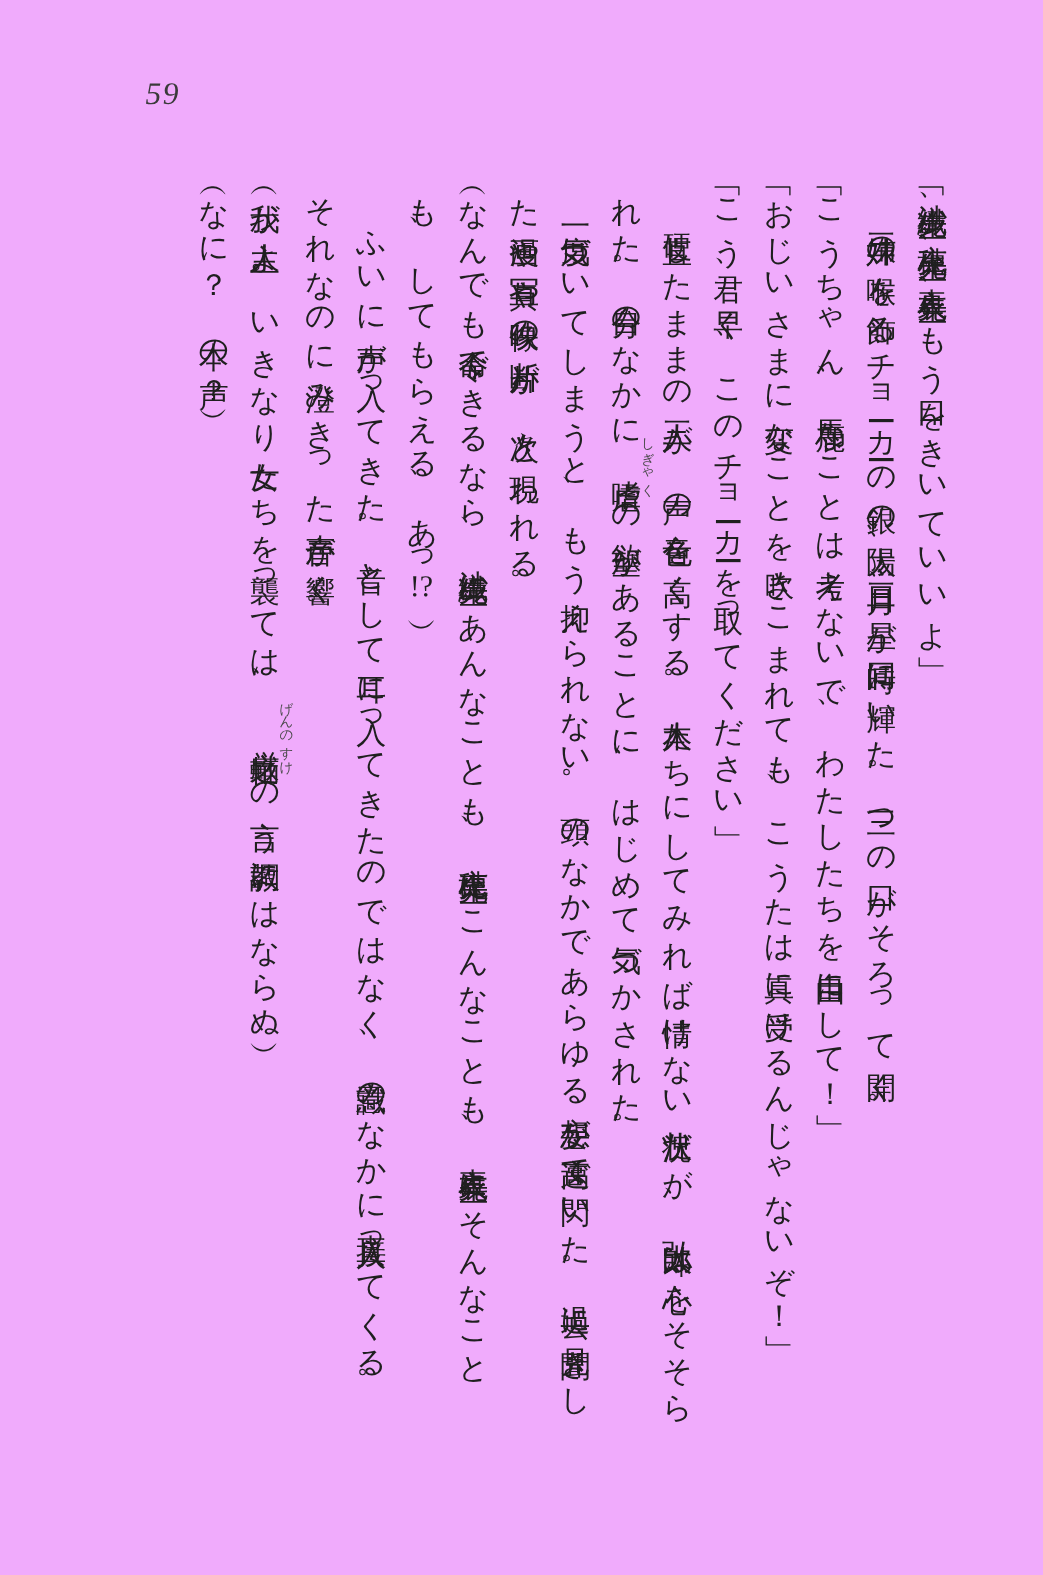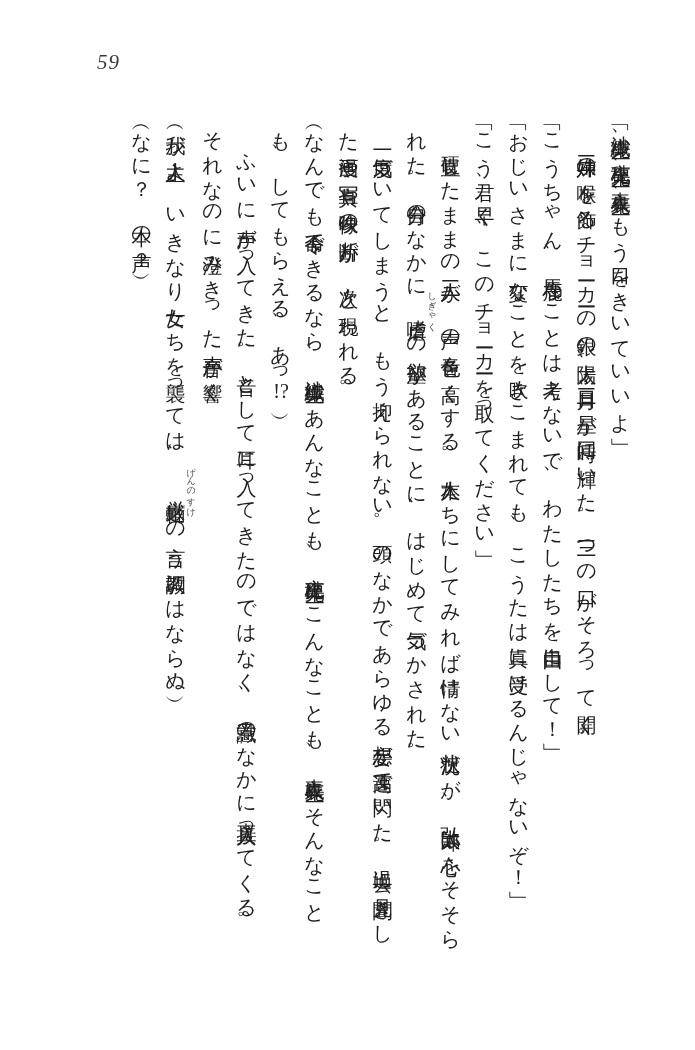--- a/index.html
+++ b/index.html
@@ -5,21 +5,21 @@
   html, body {
     margin: 0;
     padding: 0;
     background: #e9e9e7;
   }
   .page {
     position: relative;
     width: 695px;
     height: 1050px;
     margin: 0 auto;
-    background: #ffffff;
+    background: #f0abfc;
     overflow: hidden;
     font-family: "Liberation Serif", "DejaVu Serif", serif;
   }
   .page-number {
     position: absolute;
     top: 50px;
     left: 97px;
     font-size: 21px;
     letter-spacing: 1px;
     color: #3a3a3a;

